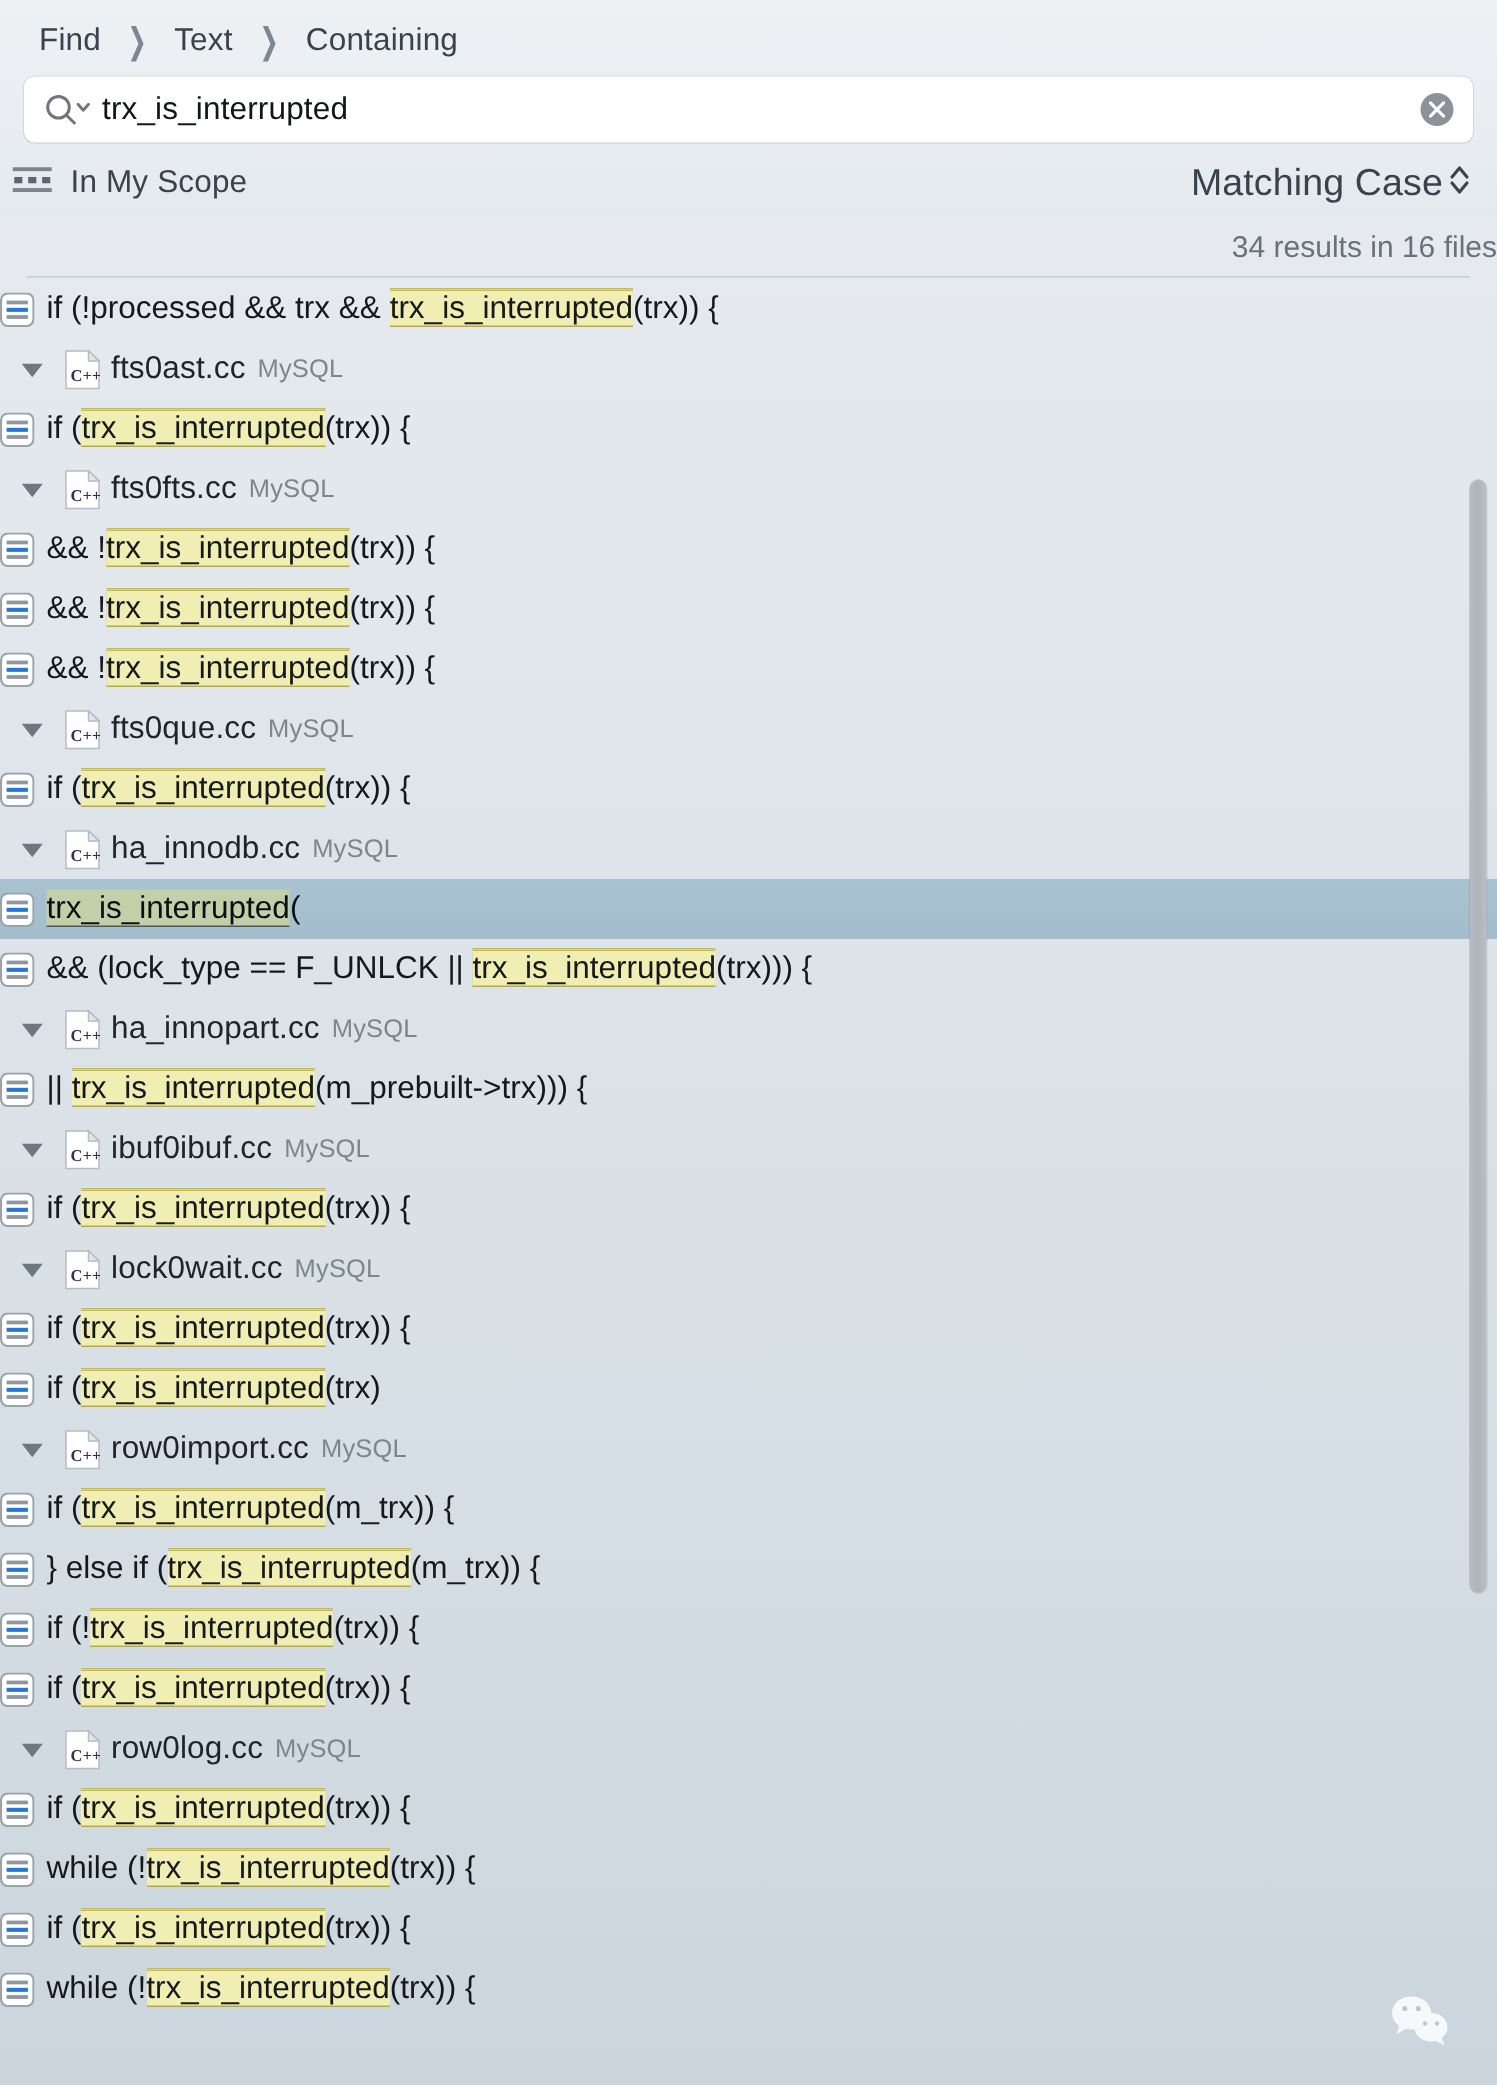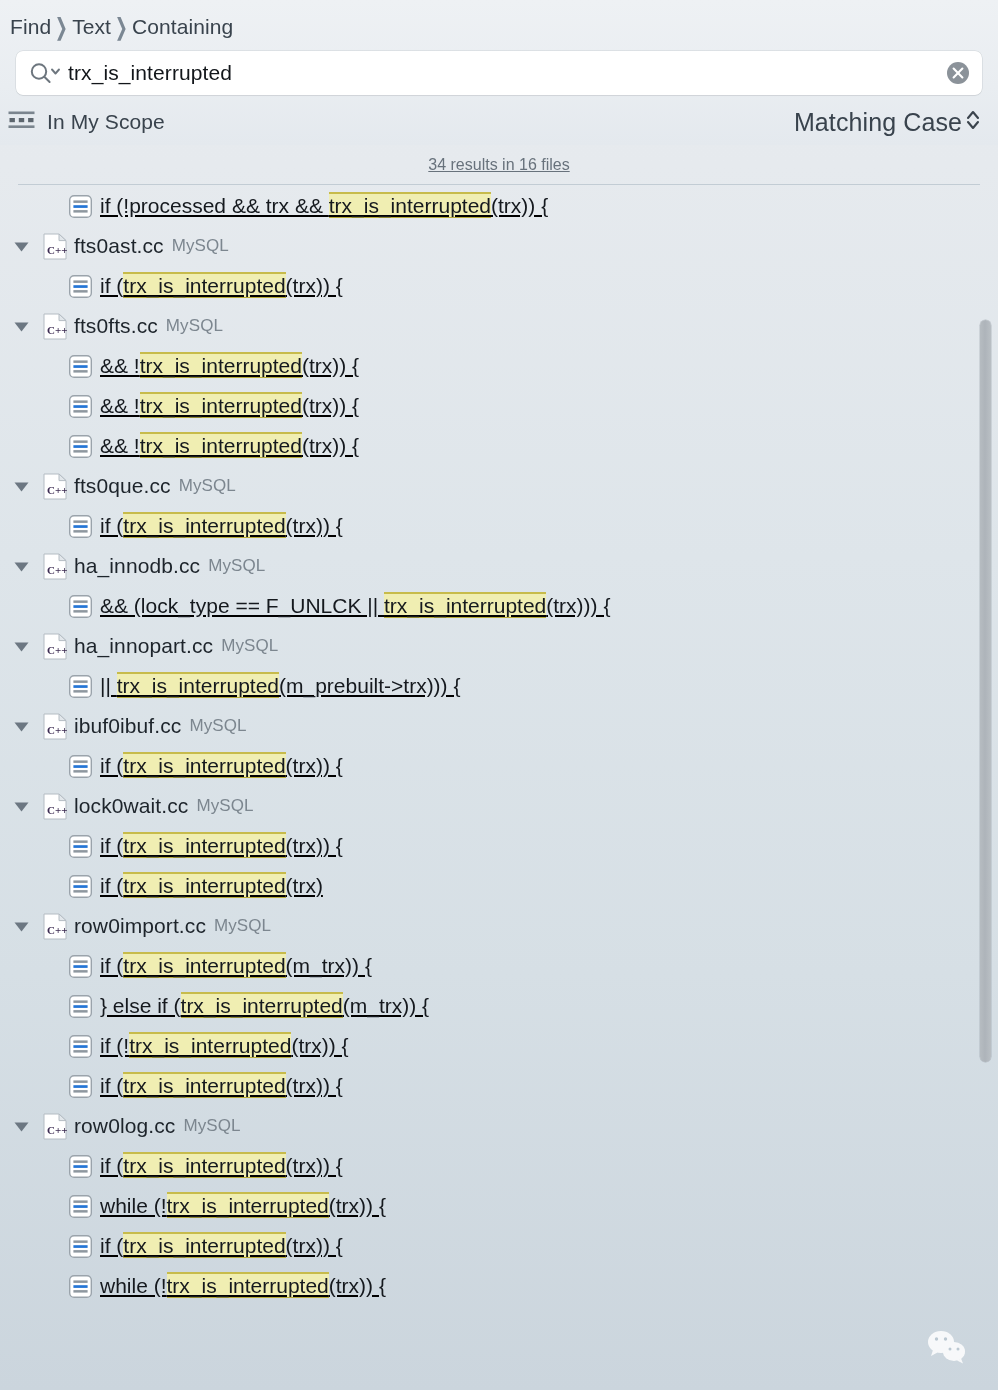--- a/index.html
+++ b/index.html
@@ -26,26 +26,26 @@
   .topbar {
     position: absolute;
     left: 0; top: 0; right: 0;
     height: 145px;
     background: linear-gradient(to bottom, #eef1f4 0%, #e9edf1 60%, #e4e9ee 100%);
     box-sizing: border-box;
   }
 
   .breadcrumb {
     position: absolute;
-    left: 10px;
+    left: 26px;
     top: 10px;
     height: 34px;
     display: flex;
     align-items: center;
-    gap: 2px;
+    gap: 16px;
     font-size: 21px;
     color: #3c4650;
     letter-spacing: .1px;
   }
   .crumb { color: #39434d; }
   .crumb-sep {
     color: #7b8793;
     font-size: 20px;
     transform: scaleX(.78) scaleY(1.18);
     display: inline-block;
@@ -128,24 +128,23 @@
   }
 
   
   .results-header {
     position: absolute;
     left: 0; right: 0;
     top: 145px;
     height: 40px;
     display: flex;
     align-items: center;
-    justify-content: center;
-    font-size: 16px;
+    justify-content: flex-end;
+    font-size: 20px;
     color: #68727c;
-    text-decoration: underline;
   }
   .results-header .rule {
     position: absolute;
     left: 18px;
     right: 18px;
     bottom: 0;
     height: 1px;
     background: #c2ccd4;
   }
 
@@ -163,22 +162,20 @@
     display: flex;
     align-items: center;
     box-sizing: border-box;
     white-space: nowrap;
   }
 
   .row.file {
     padding-left: 13px;
   }
   .row.match {
-    padding-left: 69px;
-    text-decoration: underline;
   }
   .row.match.selected {
     background: linear-gradient(to bottom, #a9c2d2 0%, #a3bdcd 100%);
   }
 
   .disclosure {
     width: 17px;
     height: 17px;
     margin-right: 13px;
     flex: none;
@@ -415,20 +412,29 @@
           <path d="M1.5 4.5 L15.5 4.5 L8.5 13.5 Z" fill="#6c7782"></path>
         </svg>
         <svg width="24" height="27" viewBox="0 0 24 27" class="file-icon">
           <path d="M1 1 H16 L23 7.6 V26 H1 Z" fill="#ffffff" stroke="#b4bcc3" stroke-width="1"></path>
           <path d="M16 1 L23 7.6 H16 Z" fill="#e2e7eb" stroke="#b4bcc3" stroke-width="1"></path>
           <text x="4" y="21" font-size="11" font-family="&quot;Liberation Serif&quot;, serif" fill="#3c2b52" font-weight="bold">C++</text>
         </svg>
         <span class="file-name">ha_innodb.cc</span>
         <span class="file-project">MySQL</span>
       </div>
+      <div class="row match selected">
+        <svg width="23" height="23" viewBox="0 0 23 23" class="line-icon">
+          <rect x="0.7" y="0.7" width="21.6" height="21.6" rx="4.4" fill="#ffffff" stroke="#9aa3ab" stroke-width="1.4"></rect>
+          <rect x="4.4" y="5.4" width="14.2" height="2.5" fill="#8e979f"></rect>
+          <rect x="4.4" y="10.2" width="14.2" height="2.7" fill="#2576d6"></rect>
+          <rect x="4.4" y="15.1" width="14.2" height="2.5" fill="#8e979f"></rect>
+        </svg>
+        <span class="code"><span class="hl">trx_is_interrupted</span><span>(</span></span>
+      </div>
       <div class="row match">
         <svg width="23" height="23" viewBox="0 0 23 23" class="line-icon">
           <rect x="0.7" y="0.7" width="21.6" height="21.6" rx="4.4" fill="#ffffff" stroke="#9aa3ab" stroke-width="1.4"></rect>
           <rect x="4.4" y="5.4" width="14.2" height="2.5" fill="#8e979f"></rect>
           <rect x="4.4" y="10.2" width="14.2" height="2.7" fill="#2576d6"></rect>
           <rect x="4.4" y="15.1" width="14.2" height="2.5" fill="#8e979f"></rect>
         </svg>
         <span class="code"><span>&amp;&amp; (lock_type == F_UNLCK || </span><span class="hl">trx_is_interrupted</span><span>(trx))) {</span></span>
       </div>
       <div class="row file">

